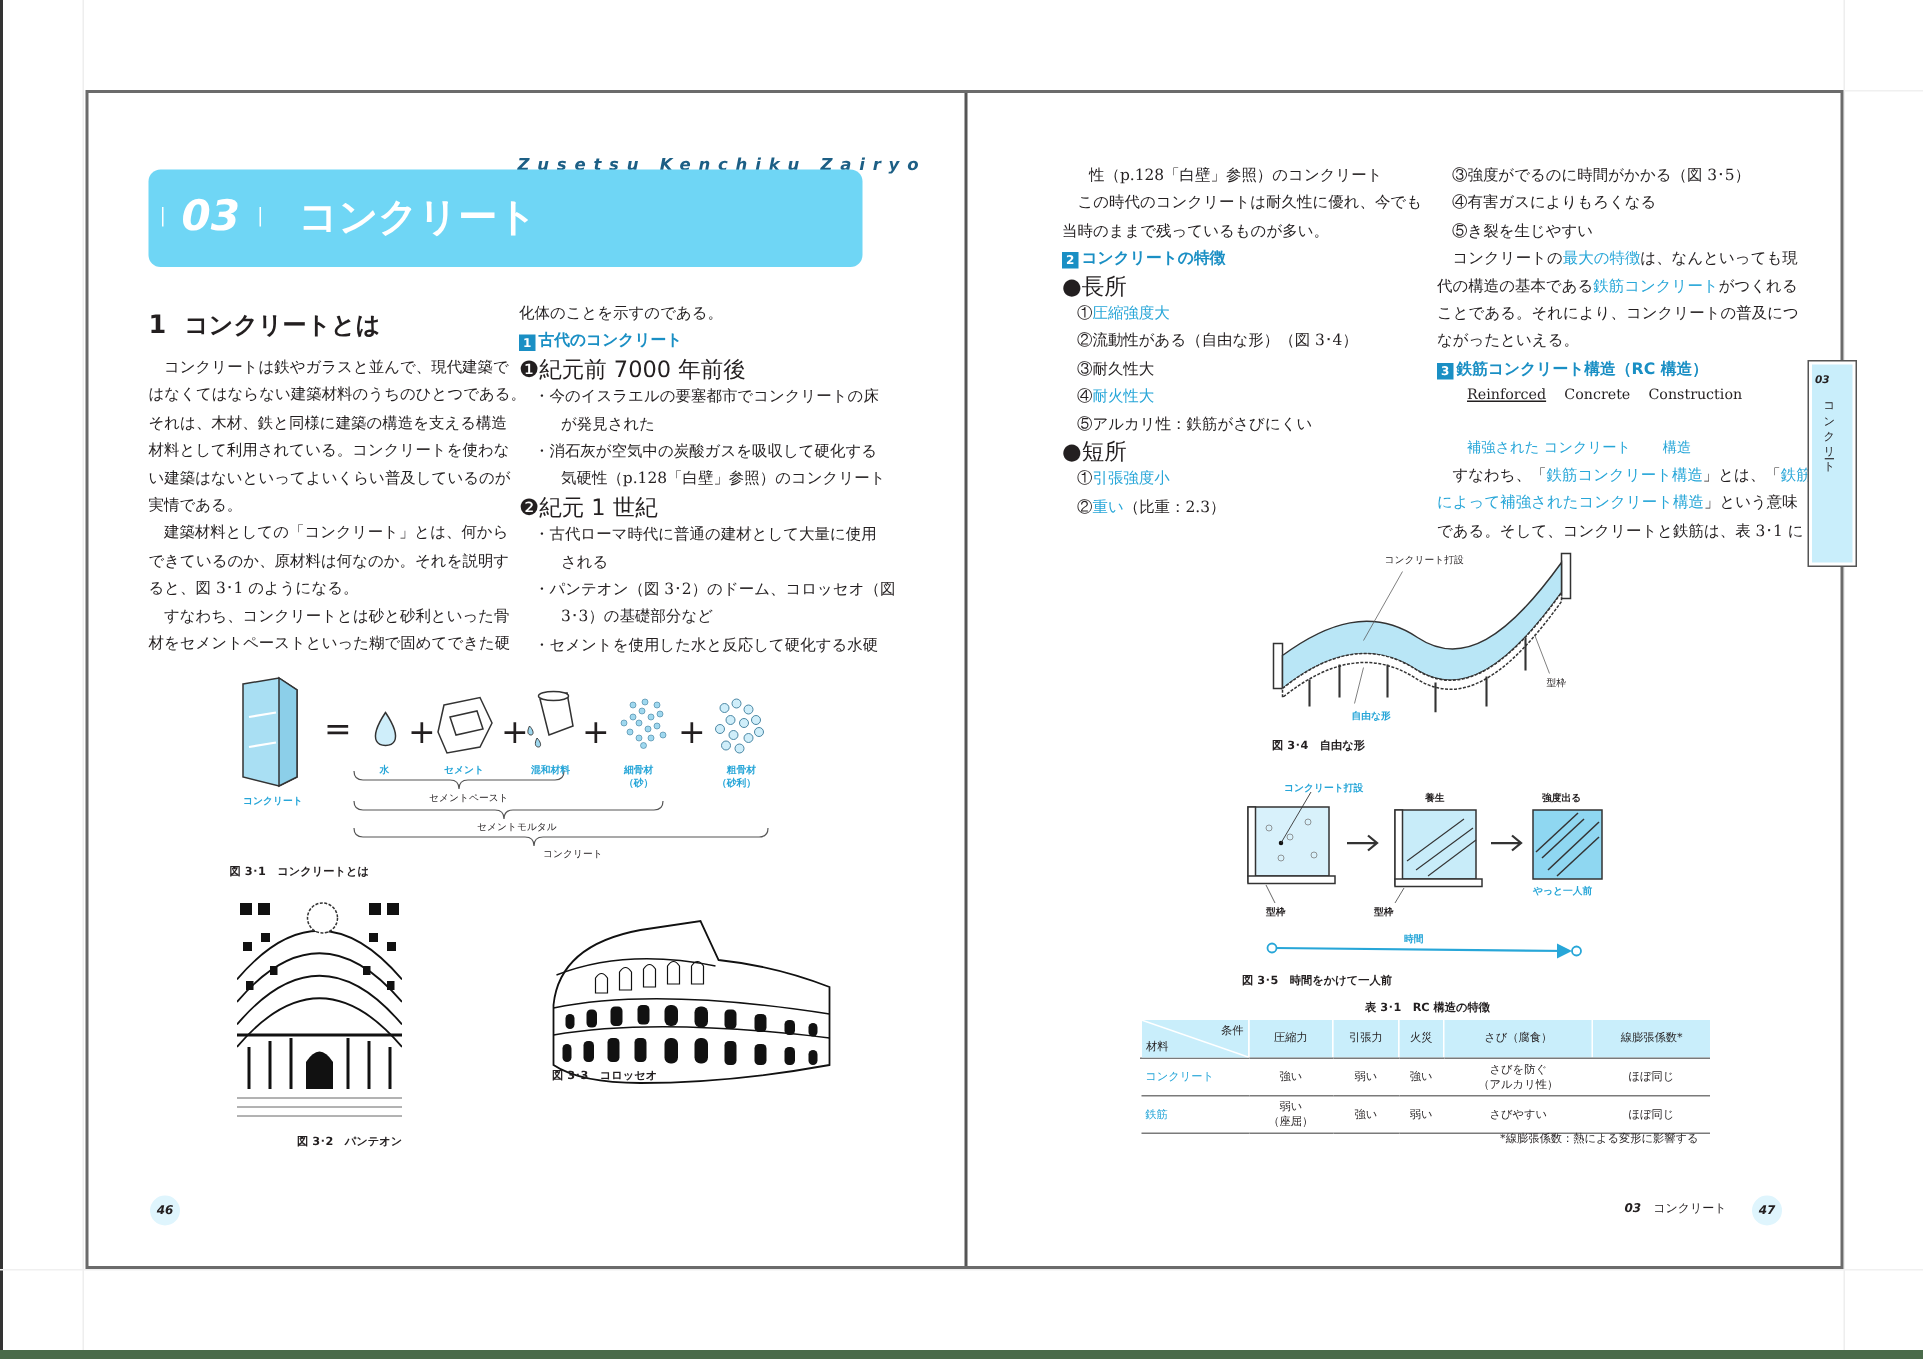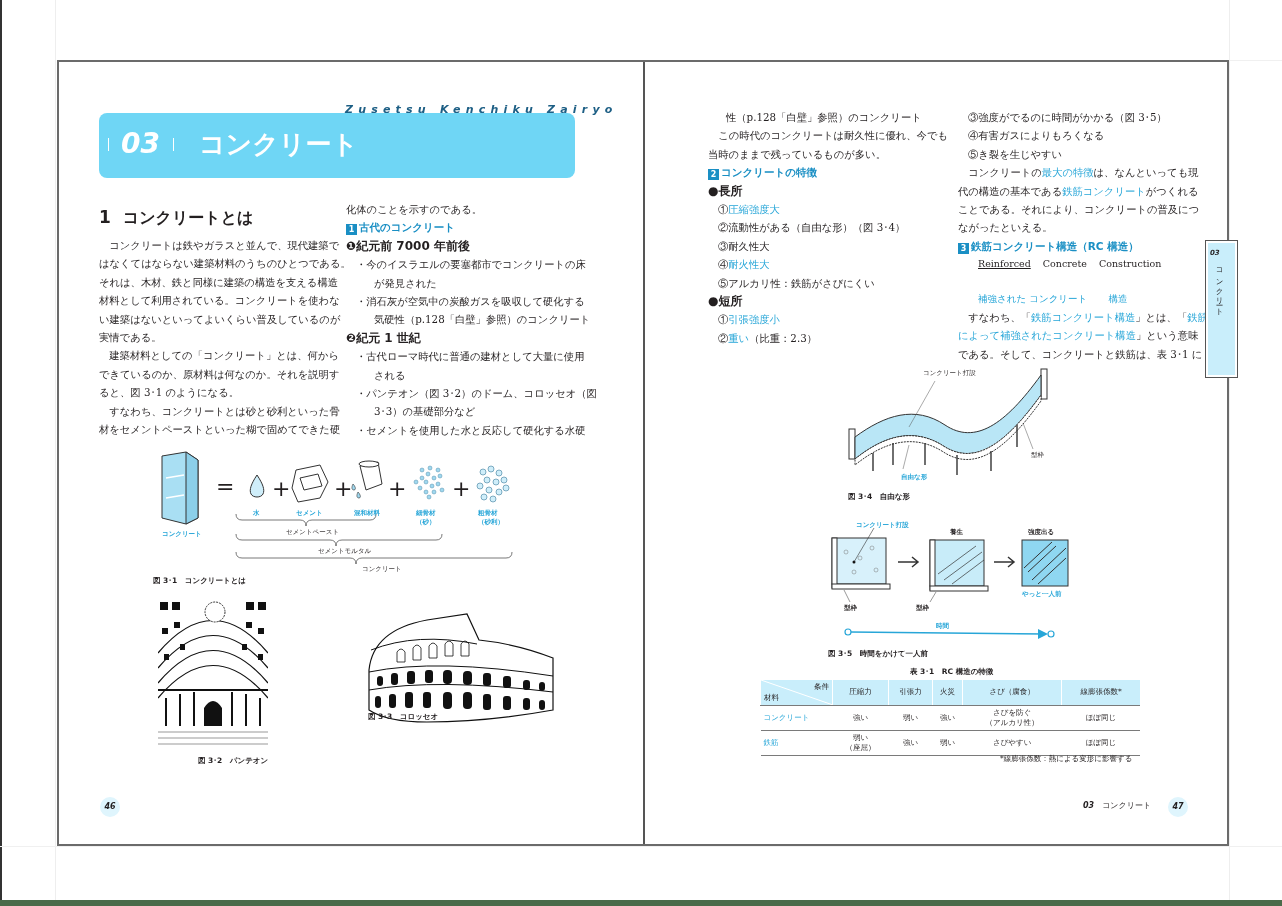--- a/index.html
+++ b/index.html
@@ -34,26 +34,26 @@
   .sec-heading .n { margin-right: 12px; font-size: 17px; }
 
   .col { position: absolute; font-size: 10.3px; line-height: 18.4px; }
   .col p { white-space: nowrap; }
   .indent1 { padding-left: 10px; }
   .indent2 { padding-left: 18px; }
   .indent3 { padding-left: 28px; }
   .head-blue { font-family: "DejaVu Sans", sans-serif; font-weight: bold; color: #1a8fc4; font-size: 10.5px; }
   .sqnum { display: inline-block; width: 11px; height: 11px; background: #1a8fc4; color: #fff;
            font-size: 8px; line-height: 11px; text-align: center; margin-right: 2px; vertical-align: -1px; }
-  .bold-s { font-family: "DejaVu Sans", sans-serif; font-weight: bold; font-size: 12px; }
+  .bold-s { font-family: "DejaVu Sans", sans-serif; font-weight: normal; font-size: 15px; }
   .hl { color: #27a6d8; }
 
   
   .fig-caption { position: absolute; font-family: "DejaVu Sans", sans-serif; font-weight: bold; font-size: 7.5px; color: #231f20; white-space: nowrap; }
-  .fig-label-blue { position: absolute; font-family: "DejaVu Sans", sans-serif; font-weight: bold; font-size: 6.5px; color: #27a6d8; text-align: left; white-space: nowrap; line-height: 9px; }
+  .fig-label-blue { position: absolute; font-family: "DejaVu Sans", sans-serif; font-weight: bold; font-size: 6.5px; color: #27a6d8; text-align: right; white-space: nowrap; line-height: 9px; }
   .fig-label { position: absolute; font-family: "DejaVu Sans", sans-serif; font-size: 6.5px; color: #231f20; text-align: center; white-space: nowrap; }
   .op { position: absolute; font-family: "DejaVu Sans", sans-serif; font-size: 22px; color: #231f20; line-height: 22px; }
 
   
   .side-tab { position: absolute; left: 1205px; top: 240px; width: 33px; height: 138px; border: 1px solid #555; background: #fff; }
   .side-tab .inner { position: absolute; left: 2px; top: 2px; width: 27px; height: 132px; background: #c9eefb; }
   .side-tab .tabnum { position: absolute; left: 4px; top: 8px; font-family: "DejaVu Sans", sans-serif; font-style: italic; font-weight: bold; font-size: 7px; }
   .side-tab .tabtitle { position: absolute; left: 8px; top: 22px; font-family: "DejaVu Sans", sans-serif; font-size: 7.5px; writing-mode: vertical-rl; letter-spacing: 1px; }
 
   

